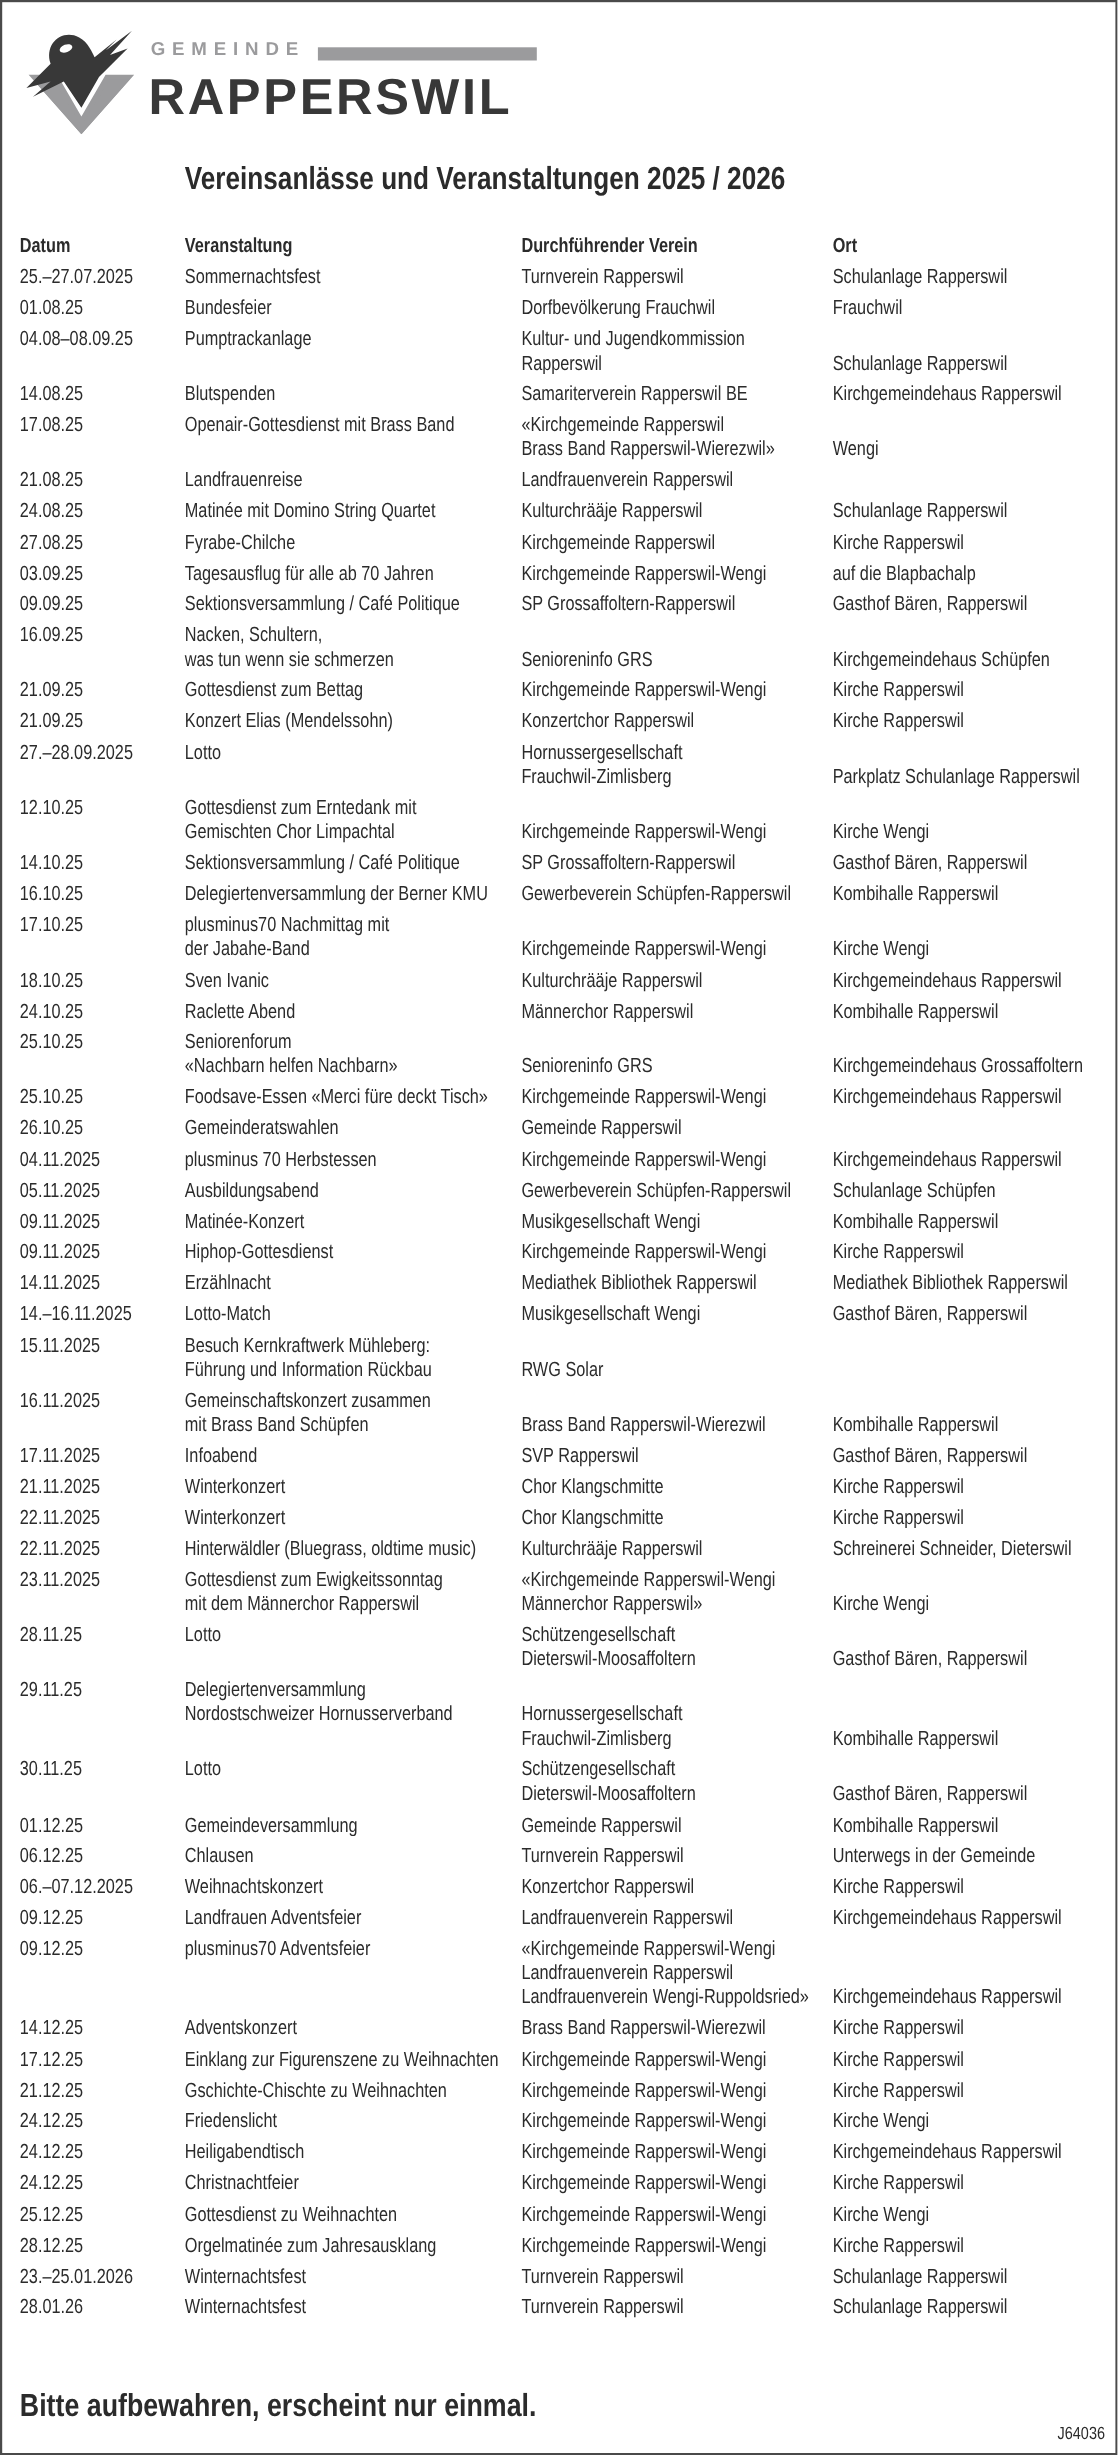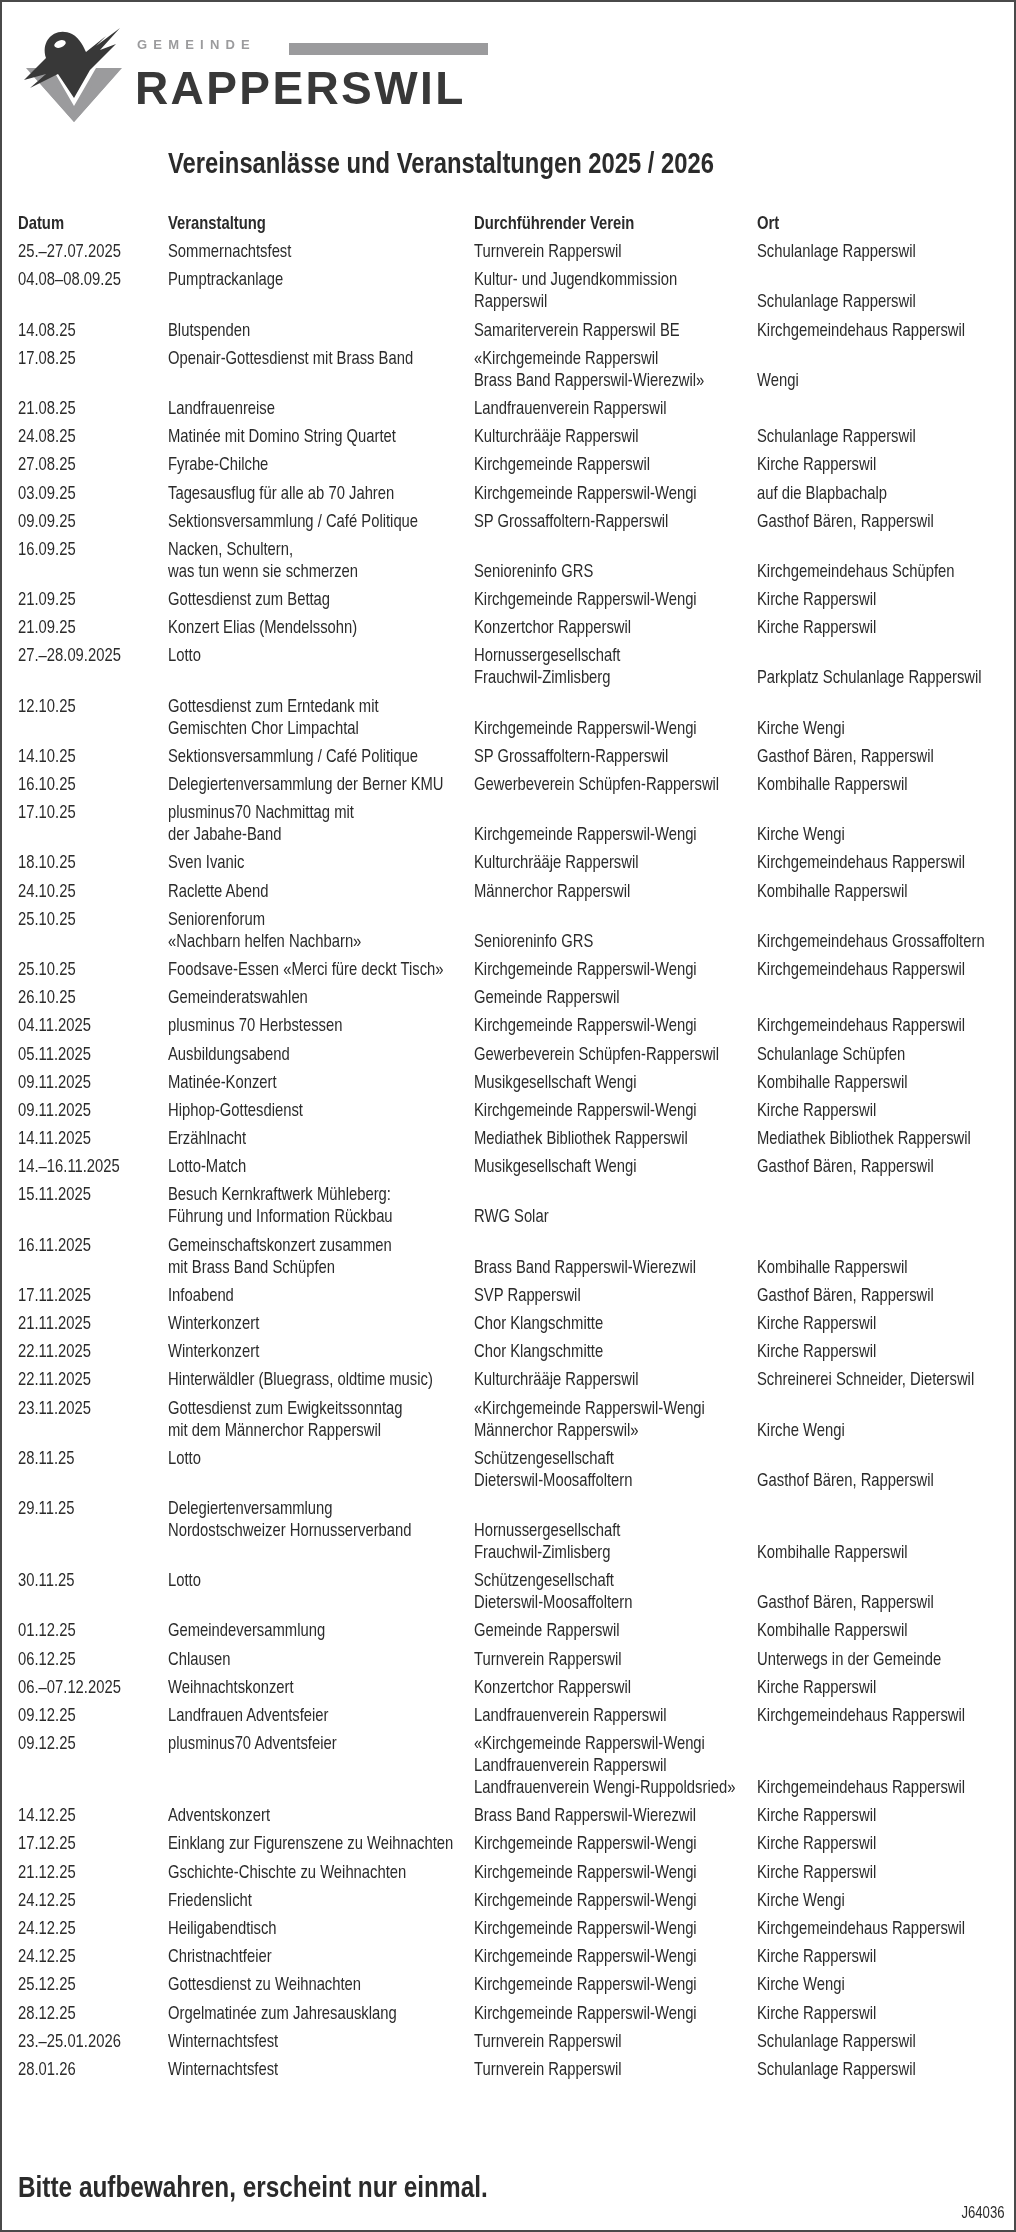--- a/index.html
+++ b/index.html
@@ -4,21 +4,21 @@
 <style>
   html, body { margin: 0; padding: 0; background: #ffffff; }
   body { width: 1016px; height: 2232px; position: relative; overflow: hidden;
          font-family: "Liberation Sans", sans-serif; color: #2b2b2b; }
   .frame { position: absolute; left: 0; top: 0; width: 1012px; height: 2228px;
            border: 2px solid #4a4a4a; }
   
   .logo { position: absolute; left: 16px; top: 18px; width: 480px; height: 104px; }
   .logo-mark { position: absolute; left: 0; top: 0; width: 110px; height: 104px; }
   .logo-gemeinde { position: absolute; left: 121px; top: 18px; font-weight: bold;
-           font-size: 13px; letter-spacing: 6.2px; color: #9b9b9d; line-height: 18px; }
+           font-size: 17px; letter-spacing: 6.2px; color: #9b9b9d; line-height: 18px; }
   .logo-bar { position: absolute; left: 273px; top: 25px; width: 199px; height: 12px; background: #9b9b9d; }
   .logo-name { position: absolute; left: 119px; top: 46px; font-weight: bold;
            font-size: 46px; line-height: 48px; letter-spacing: 2.4px; color: #383838; }
   
   .title { position: absolute; left: 168px; top: 146px; font-weight: bold; font-size: 29px;
            line-height: 34px; color: #2b2b2b; transform-origin: left top; transform: scaleX(0.82);
            white-space: nowrap; }
   
   .table { position: absolute; left: 0; top: 212px; width: 858px; }
   .row { position: relative; height: auto; padding-bottom: 6.2px; }
@@ -81,20 +81,37 @@
         <div class="cell c-club">
           <span class="line">Turnverein Rapperswil</span>
         </div>
         <div class="cell c-place">
           <span class="line">Schulanlage Rapperswil</span>
         </div>
       </div>
       <div class="row">
         <div class="sizer">
           <span class="line"></span>
+        </div>
+        <div class="cell c-date">
+          <span class="line">01.08.25</span>
+        </div>
+        <div class="cell c-event">
+          <span class="line">Bundesfeier</span>
+        </div>
+        <div class="cell c-club">
+          <span class="line">Dorfbevölkerung Frauchwil</span>
+        </div>
+        <div class="cell c-place">
+          <span class="line">Frauchwil</span>
+        </div>
+      </div>
+      <div class="row">
+        <div class="sizer">
+          <span class="line"></span>
           <span class="line"></span>
         </div>
         <div class="cell c-date">
           <span class="line">04.08–08.09.25</span>
         </div>
         <div class="cell c-event">
           <span class="line">Pumptrackanlage</span>
         </div>
         <div class="cell c-club">
           <span class="line">Kultur- und Jugendkommission</span>

